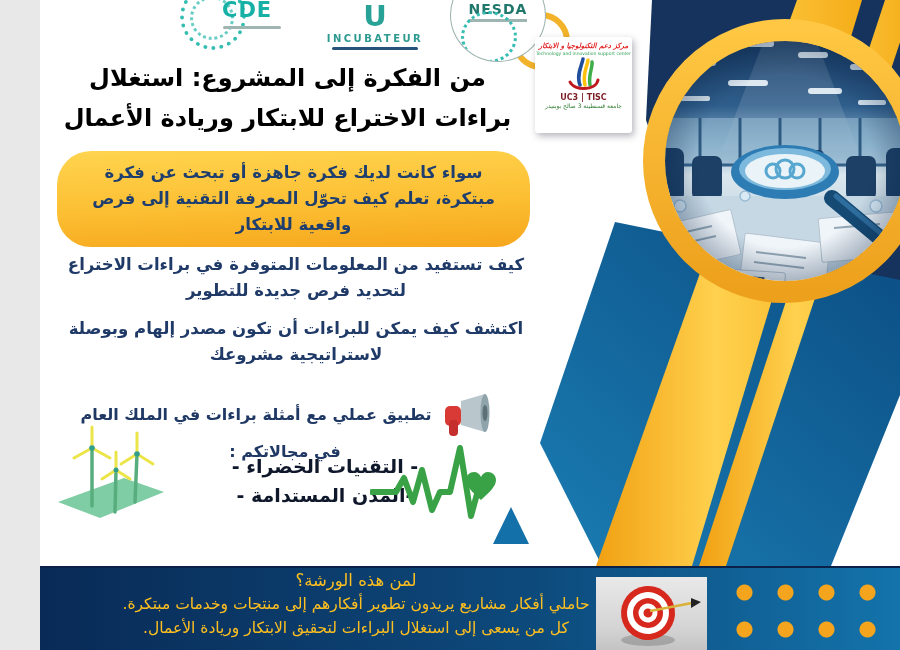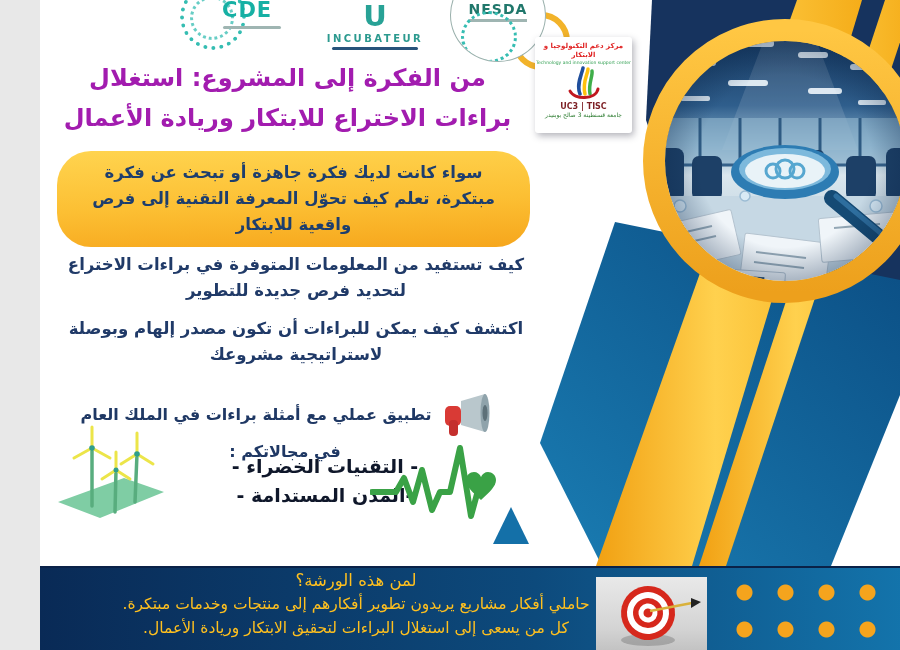--- a/index.html
+++ b/index.html
@@ -21,26 +21,26 @@
   .incub-name{font-size:10px;font-weight:bold;color:#2c9a8f;letter-spacing:2.5px;margin-top:1px;}
   .incub-line{width:86px;height:3px;background:#27537a;border-radius:2px;margin:3px auto 0;}
   .logo-nesda{left:408px;top:-32px;width:100px;height:84px;}
   .nesda-circle{position:absolute;left:2px;top:0;width:94px;height:92px;border:1.5px solid #9ab0ac;border-radius:50%;background:#fff;overflow:hidden;}
   .nesda-text{position:absolute;left:0;right:0;top:32px;text-align:center;font-size:14px;font-weight:bold;color:#20776b;letter-spacing:1px;}
   .nesda-bar{position:absolute;left:18px;top:50px;width:58px;height:2.5px;background:#9fb5b2;}
   .nesda-arc{position:absolute;left:10px;top:42px;width:50px;height:46px;border:3px dotted #35bdb2;border-radius:50%;}
   .ring-deco{left:472px;top:12px;width:46px;height:46px;border:6px solid #f2b32a;border-radius:50%;}
   .logo-tisc{left:495px;top:37px;width:97px;height:96px;background:#ffffff;border-radius:3px;
     box-shadow:2px 3px 7px rgba(40,40,60,.35);text-align:center;padding-top:5px;box-sizing:border-box;}
-  .tisc-ar{font-size:7px;font-weight:bold;color:#e02424;line-height:9px;}
+  .tisc-ar{font-size:7px;font-weight:bold;color:#e02424;line-height:9px;font-style:italic;}
   .tisc-en{font-size:4.5px;color:#2e9e4f;line-height:6px;}
   .tisc-acr{font-size:8px;font-weight:bold;color:#7d1f24;line-height:9px;}
   .tisc-univ{font-size:6px;color:#2e7d32;line-height:8px;}
   
-  .title{left:15px;top:58px;width:465px;text-align:center;color:#a21caf;font-weight:bold;
+  .title{left:15px;top:58px;width:465px;text-align:center;color:#000000;font-weight:bold;
     font-size:24px;line-height:40px;}
   .title div{white-space:nowrap;}
   .ybox{left:17px;top:151px;width:473px;height:96px;border-radius:34px;
     background:linear-gradient(178deg,#ffd44f 0%,#fcbf33 55%,#f6a61c 100%);
     display:flex;align-items:center;justify-content:center;text-align:center;
     color:#1d3e6e;font-weight:bold;font-size:16.5px;line-height:26px;padding:0 18px;box-sizing:border-box;}
   .pt{left:22px;top:252px;width:468px;text-align:center;color:#203a68;font-weight:bold;
     font-size:16.5px;line-height:26px;}
   .pt2{top:316px;}
   .practice{left:10px;top:392px;width:470px;text-align:center;color:#1f3864;

